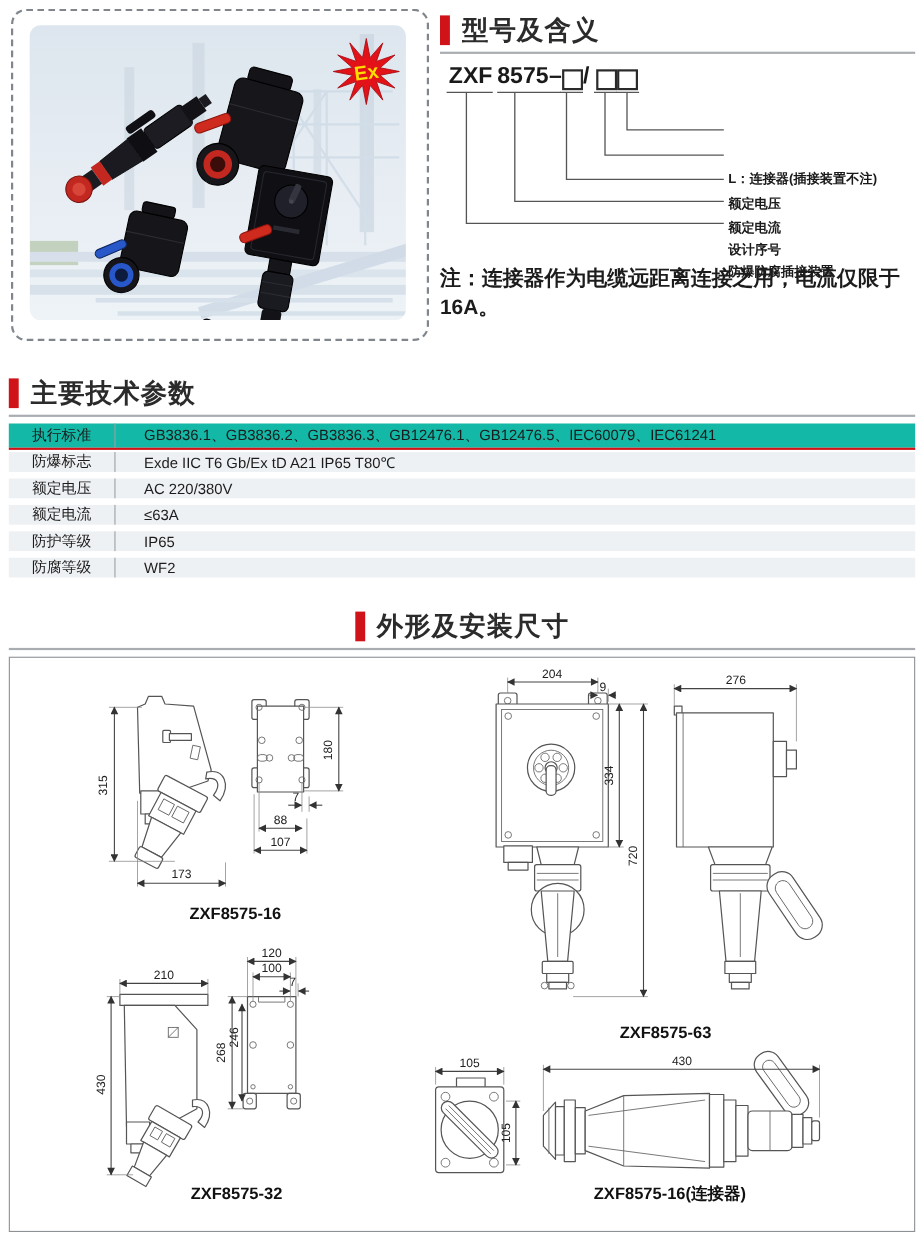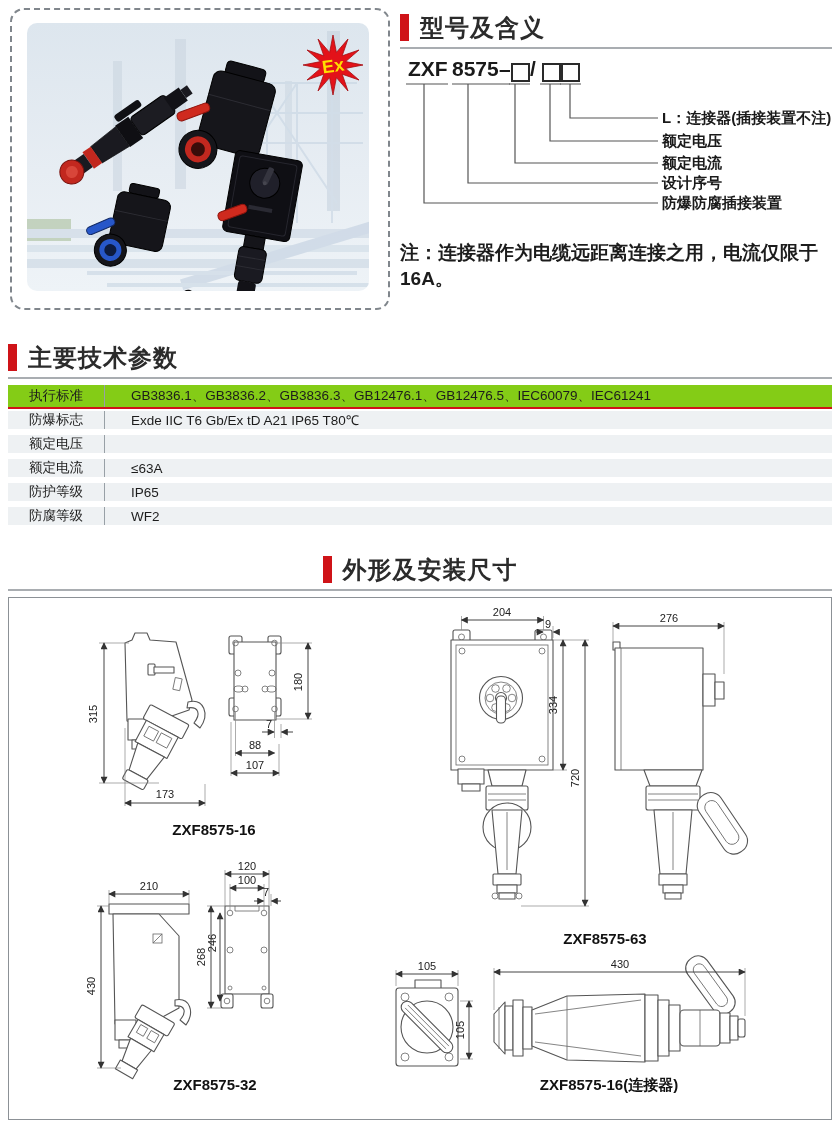--- a/index.html
+++ b/index.html
@@ -16,28 +16,28 @@
   .photo-card{left:10px;top:8px;width:376px;height:298px;border:2px dashed #80868c;border-radius:14px;}
   .photo{position:absolute;left:15px;top:13px;width:342px;height:268px;border-radius:10px;overflow:hidden;
          background:linear-gradient(180deg,#dde6ee 0%,#e7edf3 55%,#eef3f7 100%);}
   .photo svg{display:block;}
 
   
   .model-section{left:400px;top:14px;width:432px;}
   .model-diagram{position:absolute;left:400px;top:58px;width:432px;height:164px;}
   .m-part{position:absolute;top:0;font-size:21px;font-weight:bold;color:#1a1a1a;line-height:22px;}
   .m-box{position:absolute;top:5px;width:15px;height:15px;border:2px solid #2a2a2a;background:#fff;}
-  .callout-label{position:absolute;left:262px;font-size:15px;font-weight:bold;color:#1a1a1a;white-space:nowrap;line-height:18px;}
+  .callout-label{position:absolute;left:262px;font-size:12px;font-weight:bold;color:#1a1a1a;white-space:nowrap;line-height:18px;margin-top:44px;}
   .model-note{position:absolute;left:400px;top:221px;width:436px;font-size:19px;font-weight:bold;color:#1c1c1c;}
 
   
   .params-header{left:8px;top:344px;width:824px;}
   .params-table{left:8px;top:385px;width:824px;}
   .t-row{display:flex;align-items:stretch;background:#eef1f3;height:18px;margin-bottom:6px;}
-  .t-row.first{background:#84cc16;height:22px;margin-bottom:0;}
+  .t-row.first{background:#14b8a6;height:22px;margin-bottom:0;}
   .red-line{height:2px;background:#cf1318;margin-bottom:2px;}
   .t-label{width:96px;flex:0 0 auto;display:flex;align-items:center;justify-content:center;
            border-right:1px solid #98a0a6;font-size:13.5px;color:#1c1c1c;}
   .t-value{flex:1;display:flex;align-items:center;padding-left:26px;font-size:13.5px;color:#1c1c1c;}
 
   
   .dims-header{left:8px;top:556px;width:824px;justify-content:center;}
   .dims-box{left:8px;top:597px;width:822px;height:521px;border:1px solid #8c9196;background:#fff;}
 
   svg text{font-family:"Liberation Sans",sans-serif;}
@@ -182,20 +182,21 @@
       <div class="t-label">执行标准</div>
       <div class="t-value">GB3836.1、GB3836.2、GB3836.3、GB12476.1、GB12476.5、IEC60079、IEC61241</div>
     </div>
     <div class="red-line"></div>
     <div class="t-row">
       <div class="t-label">防爆标志</div>
       <div class="t-value">Exde IIC T6 Gb/Ex tD A21 IP65 T80℃</div>
     </div>
     <div class="t-row">
       <div class="t-label">额定电压</div>
+      <div class="t-value">AC 220/380V</div>
     </div>
     <div class="t-row">
       <div class="t-label">额定电流</div>
       <div class="t-value">≤63A</div>
     </div>
     <div class="t-row">
       <div class="t-label">防护等级</div>
       <div class="t-value">IP65</div>
     </div>
     <div class="t-row">

